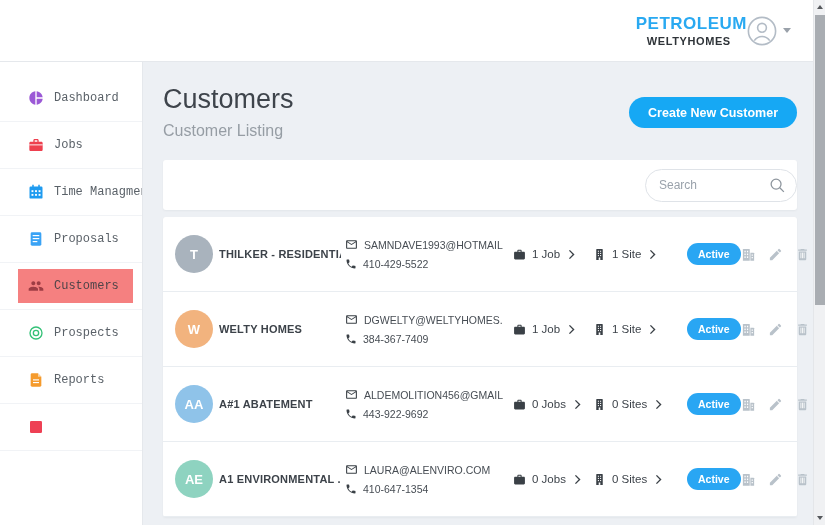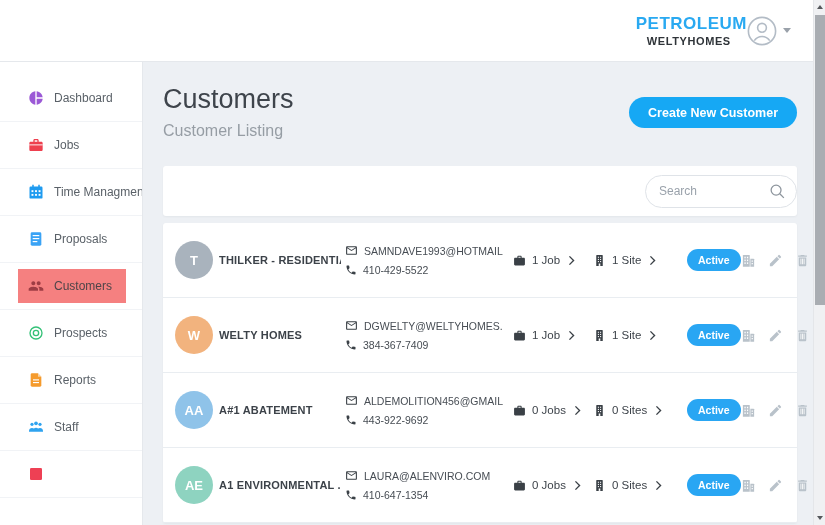--- a/index.html
+++ b/index.html
@@ -17,37 +17,37 @@
 
   
   .topbar { position:absolute; top:0; left:0; width:813px; height:62px; background:#fff; border-bottom:1px solid #e5e8ec; display:flex; align-items:center; justify-content:flex-end; padding:0 22px 0 10px; z-index:10; }
   .logo-line1 { color:#29a9f1; font-weight:bold; font-size:17px; letter-spacing:.5px; }
   .logo-line2 { color:#2f3439; font-weight:bold; font-size:11px; letter-spacing:.6px; margin-left:11px; margin-top:1px; }
   .user-menu { display:flex; align-items:center; gap:6px; cursor:pointer; }
   .user-menu svg { color:#b3bcc6; }
   .caret { width:0; height:0; border-left:4px solid transparent; border-right:4px solid transparent; border-top:5px solid #9aa1aa; }
 
   
-  .sidebar { position:absolute; top:62px; left:0; bottom:0; width:143px; background:#fff; border-right:1px solid #e5e8ec; padding-top:13px; overflow:hidden; }
+  .sidebar { position:absolute; top:62px; left:0; bottom:0; width:143px; background:#fff; border-right:1px solid #e5e8ec; padding-top:13px; overflow:hidden;font-family:Liberation Mono, monospace; }
   .side-item { height:47px; display:flex; align-items:center; padding-left:18px; border-bottom:1px solid #f1f3f6; cursor:pointer; }
   .side-item .inner { display:flex; align-items:center; gap:10px; padding:9px 14px 9px 10px; }
   .side-item.active .inner { background:#f58080; }
   .side-item .sicon { width:16px; height:16px; display:inline-flex; }
   .side-item .sicon svg { width:16px; height:16px; }
   .side-item .slabel { font-size:12px; color:#5a6168; white-space:nowrap; }
   .side-item.active .slabel { color:#4e4448; }
 
   
   .main { position:absolute; top:62px; left:143px; width:670px; bottom:0; padding:22px 16px 0 20px; }
   .page-head { display:flex; justify-content:space-between; align-items:flex-start; }
   .page-title { font-size:27px; font-weight:400; color:#3e444b; }
   .page-subtitle { font-size:16px; color:#969da4; margin-top:7px; }
   .create-btn { margin-top:13px; height:31px; padding:0 19px; border:none; border-radius:16px; background:#16a8f4; color:#fff; font-family:"Liberation Sans", sans-serif; font-weight:bold; font-size:12.5px; cursor:pointer; }
 
-  .toolbar-card { margin-top:26px; height:50px; background:#fff; border-radius:3px; box-shadow:0 1px 2px rgba(40,50,60,.05); display:flex; align-items:center; justify-content:flex-end; padding-right:0; }
+  .toolbar-card { margin-top:20px; height:50px; background:#fff; border-radius:3px; box-shadow:0 1px 2px rgba(40,50,60,.05); display:flex; align-items:center; justify-content:flex-end; padding-right:0; }
   .search-wrap { position:relative; width:152px; }
   .search-wrap input { width:152px; height:33px; border:1px solid #dfe3e8; border-radius:17px; padding:0 32px 0 13px; font-family:"Liberation Sans", sans-serif; font-size:12px; color:#555b61; outline:none; background:#fff; }
   .search-wrap input::placeholder { color:#9aa2ab; }
   .search-icon { position:absolute; right:11px; top:8px; color:#8d959d; }
 
   .list-card { margin-top:7px; background:#fff; border-radius:3px; box-shadow:0 1px 2px rgba(40,50,60,.05); }
   .row { height:75px; display:flex; align-items:center; padding:0 16px 0 12px; border-bottom:1px solid #e9edf1; }
   .row:last-child { border-bottom:1px solid #e9edf1; }
   .avatar { width:38px; height:38px; border-radius:50%; color:#fff; font-size:13px; font-weight:bold; display:flex; align-items:center; justify-content:center; flex:none; }
   .name { width:122px; margin-left:6px; font-size:11px; font-weight:bold; color:#3c4249; letter-spacing:.2px; white-space:nowrap; overflow:hidden; flex:none; }
@@ -181,33 +181,20 @@
                 <rect x="7.5" y="11" width="9" height="1.7"></rect>
                 <rect x="7.5" y="15" width="9" height="1.7"></rect>
               </g>
             </svg>
           </span>
       <span class="slabel">Reports</span>
     </div>
   </div>
       <div class="side-item">
     <div class="inner">
-      <span class="sicon" style="color: rgb(47, 163, 239);">
-            <svg width="16" height="16" viewBox="0 0 24 24" fill="currentColor">
-              <circle cx="6" cy="8" r="2.4"></circle>
-              <circle cx="18" cy="8" r="2.4"></circle>
-              <circle cx="12" cy="6.5" r="2.8"></circle>
-              <path d="M1.5 18c0-2.8 2-4.6 4.5-4.6 1.1 0 2.1.35 2.9.95A5.6 5.6 0 0 1 12 13.2c1.2 0 2.3.4 3.1 1.15.8-.6 1.8-.95 2.9-.95 2.5 0 4.5 1.8 4.5 4.6v1H1.5z"></path>
-            </svg>
-          </span>
-      <span class="slabel">Staff</span>
-    </div>
-  </div>
-      <div class="side-item">
-    <div class="inner">
       <span class="sicon" style="color: rgb(238, 64, 84);">
             <svg width="16" height="16" viewBox="0 0 24 24" fill="currentColor">
               <rect x="3" y="3" width="18" height="18" rx="2"></rect>
             </svg>
           </span>
       <span class="slabel"></span>
     </div>
   </div>
     </nav>
 

